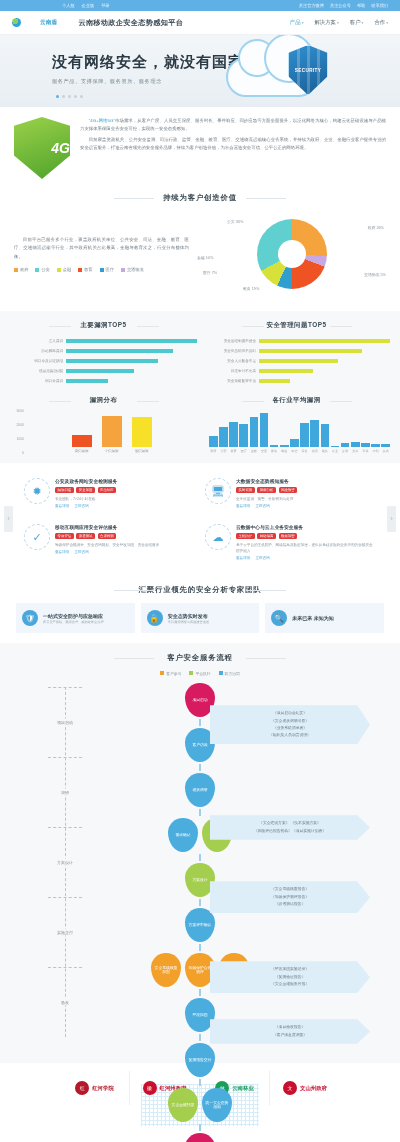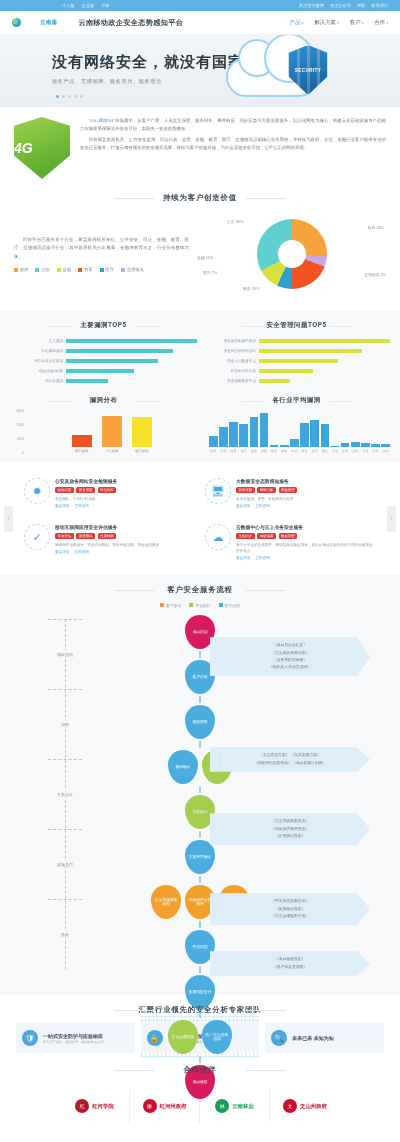--- a/index.html
+++ b/index.html
@@ -65,21 +65,21 @@
   .sec-title:before, .sec-title:after { content:""; position:absolute; top:50%;
                width:40px; height:1px; background:#dfe4e8; }
   .sec-title:before { right:calc(50% + 46px); }
   .sec-title:after  { left:calc(50% + 46px); }
 
   
   .intro { display:flex; padding:10px 14px 12px; gap:10px; align-items:flex-start; }
   .g4 { width:56px; height:62px; flex:none; position:relative;
         background:linear-gradient(160deg,#9bd14a,#4ea32a);
         clip-path:polygon(50% 0,100% 14%,100% 62%,50% 100%,0 62%,0 14%);
-        display:flex; align-items:center; justify-content:flex-start; }
+        display:flex; align-items:center; justify-content:flex-end; }
   .g4 span { font-size:14px; font-weight:bold; color:#fff; font-style:italic; }
   .intro-text { flex:1; }
   .intro-text p { font-size:4.4px; line-height:1.85; color:#6d7a84; text-align:justify;
                   text-indent:8.8px; }
   .intro-text p + p { margin-top:3px; }
   .intro-text .hl { color:#2f9fd0; }
 
   
   .industry { display:flex; padding:0 14px 4px; gap:8px; align-items:center; }
   .industry-left { width:175px; }
@@ -551,20 +551,47 @@
             <div class="card-desc">基于云平台的主机防护、网络隔离及数据加密，提供从基础设施到业务应用的全栈安全防护能力</div>
             <div class="card-links">
               <span>查看详情</span>
               <span>立即咨询</span>
             </div>
           </div>
         </div>
       </div>
   </div>
 
+  <div class="sec">
+    <div class="sec-title">汇聚行业领先的安全分析专家团队</div>
+    <div class="hl-row">
+      <div class="hl-box">
+        <div class="hl-ico">🛡</div>
+        <div>
+          <div class="hl-t">一站式安全防护与应急响应</div>
+          <div class="hl-s">覆盖资产测绘、漏洞管理、威胁处置全流程</div>
+        </div>
+      </div>
+      <div class="hl-box">
+        <div class="hl-ico">🔒</div>
+        <div>
+          <div class="hl-t">安全态势实时发布</div>
+          <div class="hl-s">每日漏洞情报与风险通告推送</div>
+        </div>
+      </div>
+      <div class="hl-box">
+        <div class="hl-ico">🔍</div>
+        <div>
+          <div class="hl-t">未来已来 未知为知</div>
+          <div class="hl-s"></div>
+        </div>
+      </div>
+    </div>
+  </div>
+
   <div class="sec sec-gray flow">
     <div class="sec-title">客户安全服务流程</div>
     <div class="flow-legend">
       <span><i style="background:#f2a029"></i><span>客户参与</span></span>
       <span><i style="background:#a4ce4e"></i><span>平台执行</span></span>
       <span><i style="background:#4aadde"></i><span>双方协同</span></span>
     </div>
     <div class="stage-axis" id="stageAxis">
       <div class="stage-line"></div>
     <div class="stage-tick" style="top: 0%;"></div>
@@ -651,49 +678,21 @@
           <div>《复测验证报告》</div>
           <div>《安全运维服务月报》</div>
         </div>
         <div class="callout" style="top: 376px; left: 210px; width: 160px;">
           <div>《项目验收报告》</div>
           <div>《客户满意度调查》</div>
         </div>
       </div>
   </div>
 
-  <div class="sec">
-    <div class="sec-title">汇聚行业领先的安全分析专家团队</div>
-    <div class="hl-row">
-      <div class="hl-box">
-        <div class="hl-ico">🛡</div>
-        <div>
-          <div class="hl-t">一站式安全防护与应急响应</div>
-          <div class="hl-s">覆盖资产测绘、漏洞管理、威胁处置全流程</div>
-        </div>
-      </div>
-      <div class="hl-box">
-        <div class="hl-ico">🔒</div>
-        <div>
-          <div class="hl-t">安全态势实时发布</div>
-          <div class="hl-s">每日漏洞情报与风险通告推送</div>
-        </div>
-      </div>
-      <div class="hl-box">
-        <div class="hl-ico">🔍</div>
-        <div>
-          <div class="hl-t">未来已来 未知为知</div>
-          <div class="hl-s"></div>
-        </div>
-      </div>
-    </div>
-  </div>
-
   <div class="sec" style="padding-top:2px">
-    <div class="sec-title">合作伙伴</div>
     <div class="partners" id="partners">
         <div class="partner">
           <div class="p-seal" style="background: rgb(181, 24, 42);">红</div>
           <div class="p-name" style="color: rgb(181, 24, 42);">红河学院</div>
         </div>
         <div class="partner">
           <div class="p-seal" style="background: rgb(200, 16, 46);">徽</div>
           <div class="p-name" style="color: rgb(200, 16, 46);">红河州政府</div>
         </div>
         <div class="partner">

